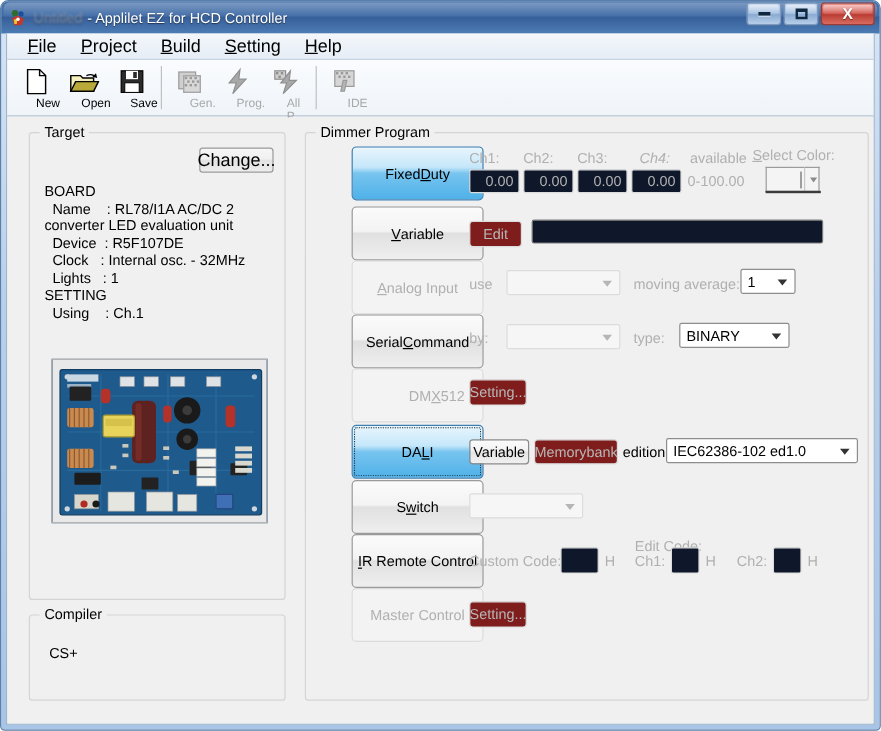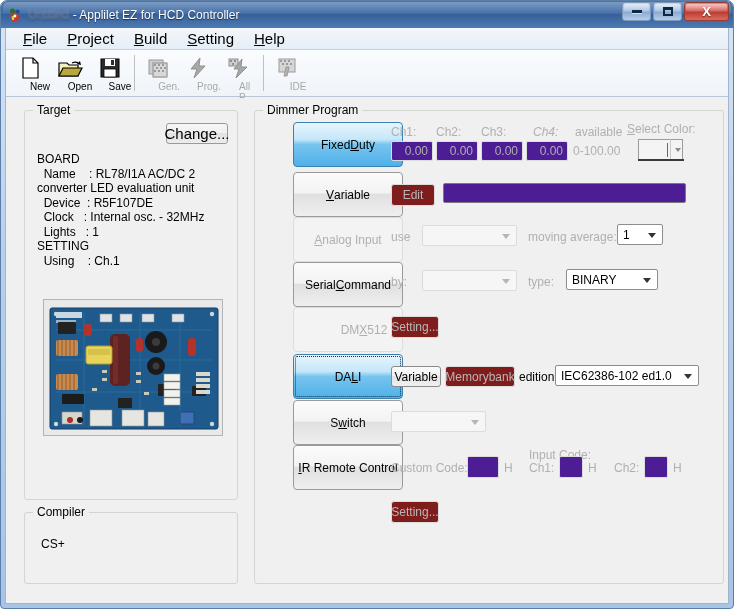--- a/index.html
+++ b/index.html
@@ -186,21 +186,21 @@
     border: 1px solid #3c7fb1;
   }
   .mode-btn.focused { outline: 1px dotted #22303c; outline-offset: -3px; }
   .mode-btn u { text-decoration: underline; }
 
   
   .lbl-dis { color: #b0b0b0; font-size: 12px; }
   .lbl-en  { color: #000;    font-size: 12px; }
 
   .txtbox {
-    background:#4c1d95; border:1px solid #dcdcdc; border-radius:2px;
+    background:#0f172a; border:1px solid #dcdcdc; border-radius:2px;
     font-size: 12px; color:#b0b0b0;
     display:flex; align-items:center; justify-content:flex-end;
     padding-right:4px; height:20px;
   }
   .txtbox.en { border-color:#7a7a7a; color:#000; }
   .txtbox.empty { justify-content:flex-start; }
 
   .combo {
     background:#f6f6f6; border:1px solid #dcdcdc; border-radius:2px;
     height:21px; display:flex; align-items:center;
@@ -516,20 +516,21 @@
         <div class="legend">Dimmer Program</div>
 
         <div class="mode-btn active" style="top:11px;">Fixed <u>D</u>uty</div>
         <div class="mode-btn" style="top:61px;"><u>V</u>ariable</div>
         <div class="mode-btn disabled" style="top:106px;"><u>A</u>nalog Input</div>
         <div class="mode-btn" style="top:151px;">Serial <u>C</u>ommand</div>
         <div class="mode-btn disabled" style="top:196px;padding-left:32px;">DM<u>X</u>512</div>
         <div class="mode-btn active focused" style="top:243px;">DA<u>L</u>I</div>
         <div class="mode-btn" style="top:289px;">S<u>w</u>itch</div>
         <div class="mode-btn" style="top:334px;"><u>I</u>R Remote Control</div>
+        <div class="mode-btn disabled" style="top:379px;">Master Control</div>
 
         <div class="abs lbl-dis" style="left:136px; top:14px;">Ch1:</div>
         <div class="abs lbl-dis" style="left:181px; top:14px;">Ch2:</div>
         <div class="abs lbl-dis" style="left:226px; top:14px;">Ch3:</div>
         <div class="abs lbl-dis" style="left:278px; top:14px;font-style:italic;">Ch4:</div>
         <div class="abs lbl-dis" style="left:320px; top:14px;">available</div>
         <div class="abs lbl-dis" style="left:372px; top:11px; white-space:nowrap;"><u>S</u>elect Color:</div>
 
         <div class="abs txtbox" style="left:136px; top:30px; width:42px;">0.00</div>
         <div class="abs txtbox" style="left:181px; top:30px; width:42px;">0.00</div>
@@ -568,31 +569,31 @@
         <div class="abs combo en" style="left:311px; top:158px; width:92px;">
           <span>BINARY</span>
           <span class="arw"></span>
         </div>
 
         <div class="abs smbtn" style="left:136px; top:205px; width:48px;">Setting...</div>
 
         <div class="abs smbtn en" style="left:136px; top:255px; width:50px; height:21px;">Variable</div>
         <div class="abs smbtn" style="left:190px; top:255px; width:70px; height:21px;">Memorybank</div>
         <div class="abs lbl-en" style="left:264px; top:259px;">edition:</div>
-        <div class="abs combo en" style="left:300px; top:254px; width:144px;">
+        <div class="abs combo en" style="left:300px; top:254px; width:160px;">
           <span>IEC62386-102 ed1.0</span>
           <span class="arw"></span>
         </div>
 
         <div class="abs combo" style="left:136px; top:300px; width:95px;">
           <span></span>
           <span class="arw"></span>
         </div>
 
-        <div class="abs lbl-dis" style="left:274px; top:337px;">Input Code:</div>
+        <div class="abs lbl-dis" style="left:274px; top:337px;">Edit Code:</div>
         <div class="abs lbl-dis" style="left:136px; top:350px;">Custom Code:</div>
         <div class="abs txtbox empty" style="left:212px; top:345px; width:32px; height:22px;"></div>
         <div class="abs lbl-dis" style="left:249px; top:350px;">H</div>
 
         <div class="abs lbl-dis" style="left:274px; top:350px;">Ch1:</div>
         <div class="abs txtbox empty" style="left:304px; top:345px; width:24px; height:22px;"></div>
         <div class="abs lbl-dis" style="left:333px; top:350px;">H</div>
 
         <div class="abs lbl-dis" style="left:359px; top:350px;">Ch2:</div>
         <div class="abs txtbox empty" style="left:389px; top:345px; width:24px; height:22px;"></div>

